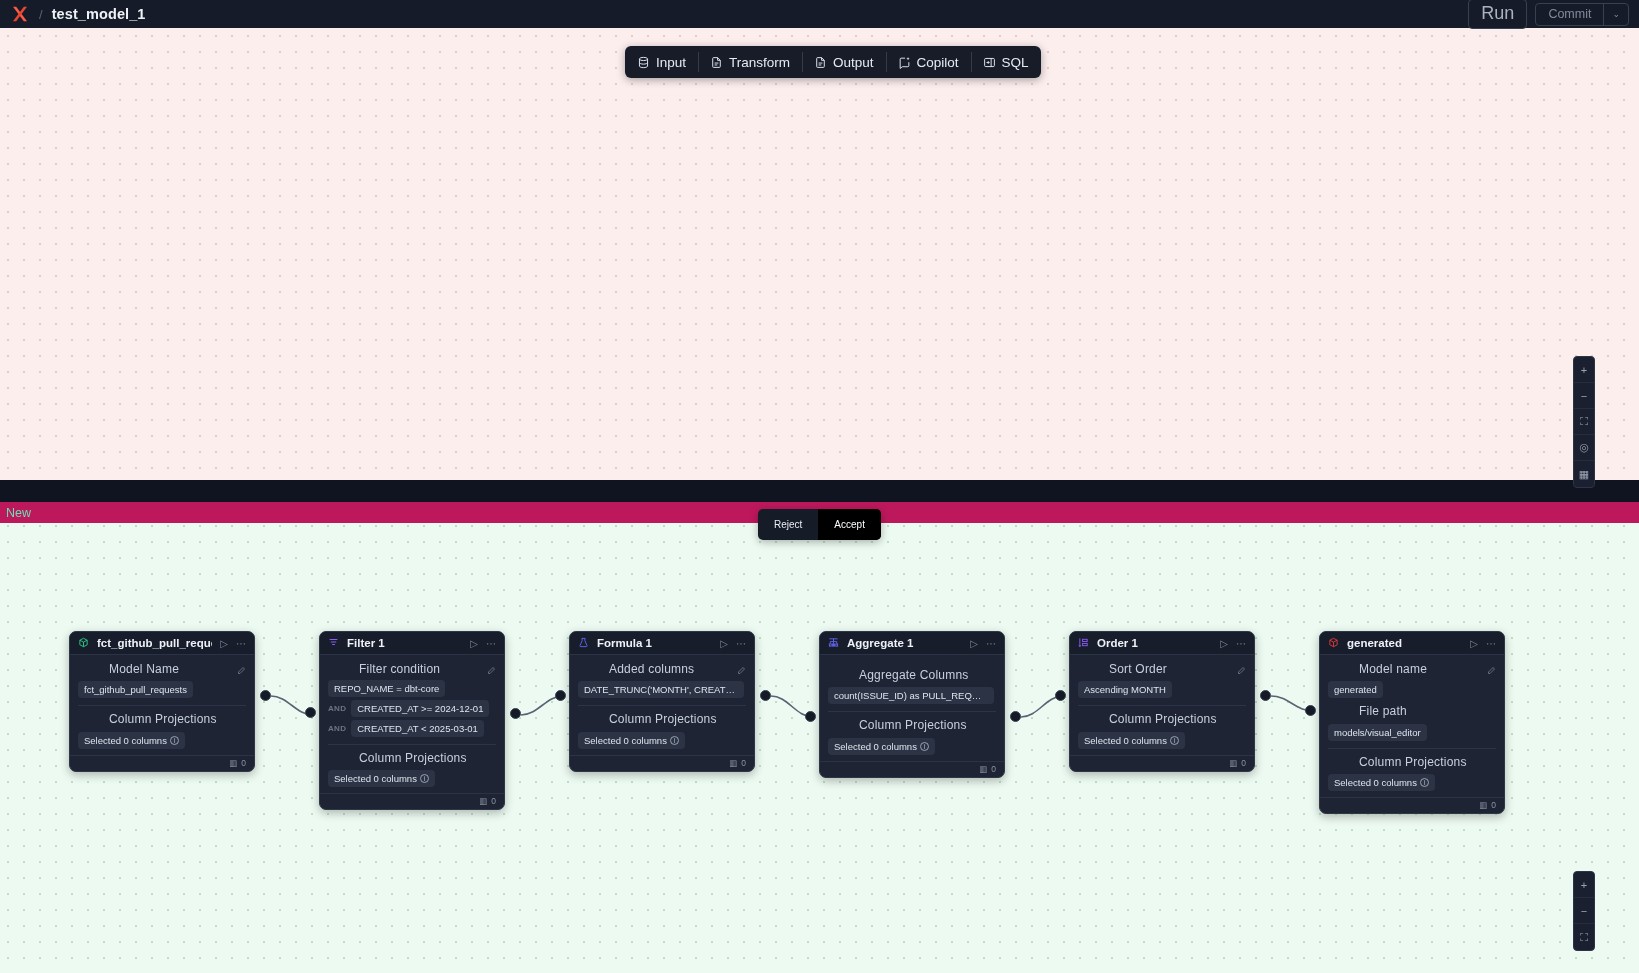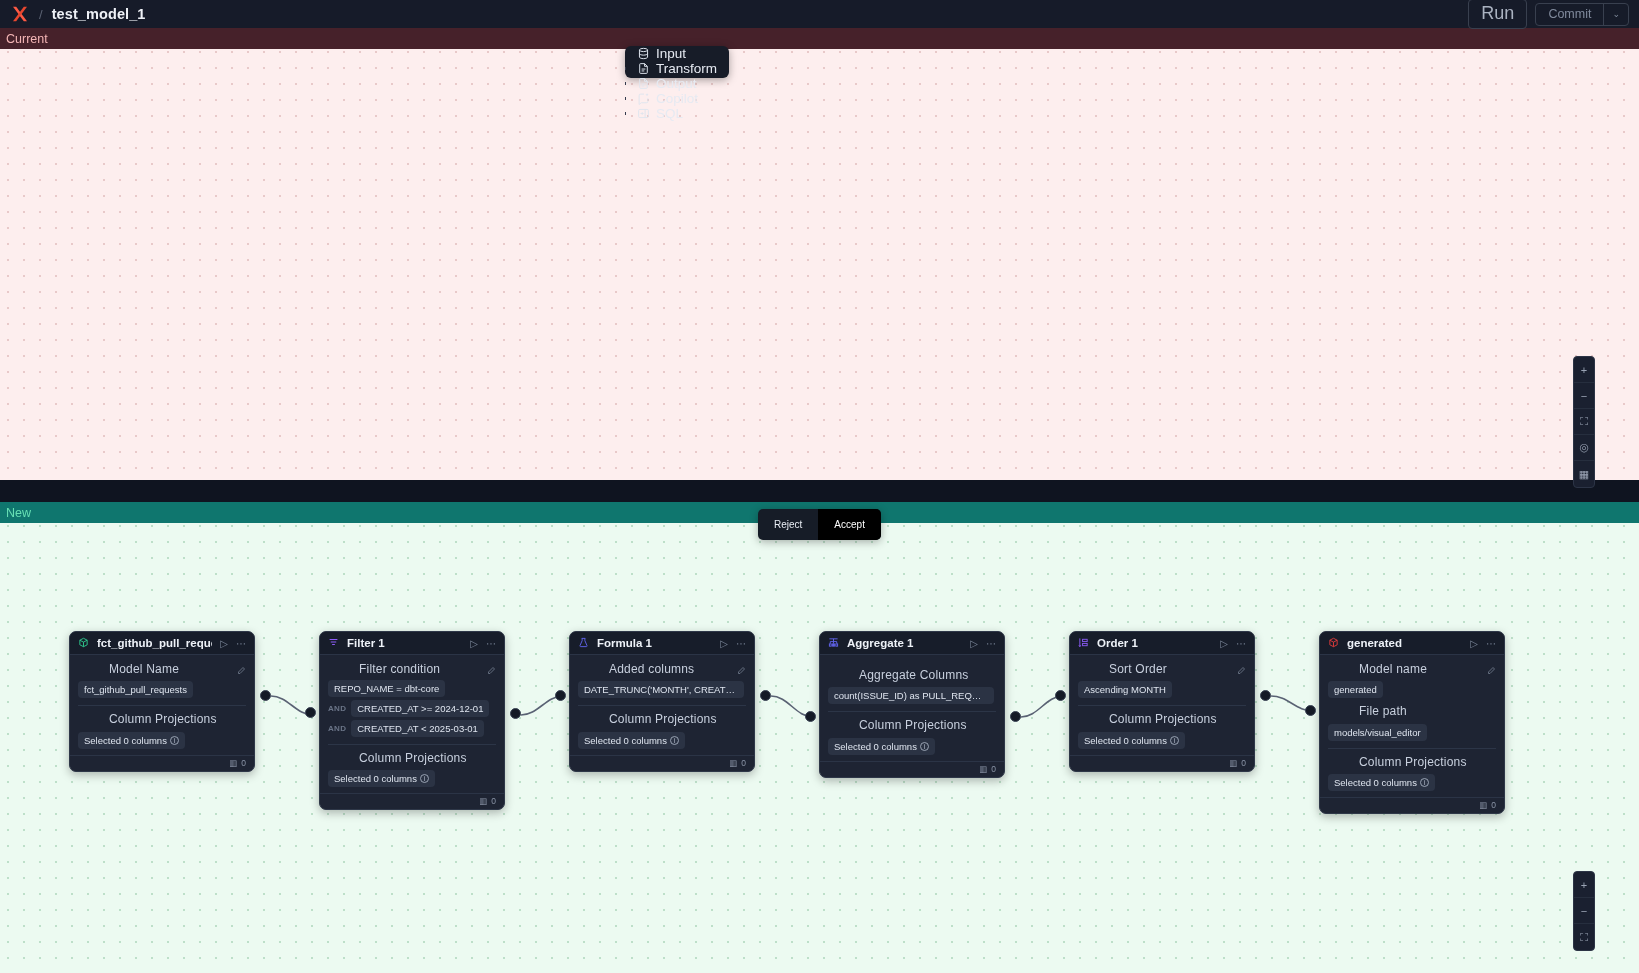--- a/index.html
+++ b/index.html
@@ -49,29 +49,29 @@
   
   .pane-new {
     position: absolute; left: 0; top: 502px; width: 1639px; height: 471px;
     background: #ecfaf1;
     background-image: radial-gradient(#bddfc9 1px, transparent 1px);
     background-size: 16px 16px;
     overflow: hidden;
   }
   .pane-label-new {
     position: absolute; left: 0; top: 502px; width: 1639px; height: 21px;
-    background: #0f766e; color: #67e0b4; font-size: 12.5px;
+    background: #be185d; color: #67e0b4; font-size: 12.5px;
     display: flex; align-items: center; padding-left: 6px; z-index: 20;
   }
 
   
   .mode-toolbar {
     position: absolute; left: 625px; top: 46px; height: 32px;
     background: #171c28; border-radius: 6px; display: flex; align-items: stretch;
-    z-index: 40; box-shadow: 0 2px 8px rgba(0,0,0,.35); flex-direction: column;
+    z-index: 40; box-shadow: 0 2px 8px rgba(0,0,0,.35);
   }
   .mode-item {
     display: flex; align-items: center; gap: 6px;
     padding: 0 12px; color: #e6eaf2; font-size: 13.5px; position: relative;
   }
   .mode-item + .mode-item.sep::before {
     content: ""; position: absolute; left: 0; top: 6px; bottom: 6px;
     width: 1px; background: #343b4c;
   }
   .mode-item svg { display: block; }
@@ -159,21 +159,20 @@
     <div class="topbar-right">
       <button class="btn-outline">Run</button>
       <div class="commit-group">
         <div class="commit-main">Commit</div>
         <div class="commit-caret">⌄</div>
       </div>
     </div>
   </div>
 
   <div class="pane-current"></div>
-  <div class="pane-label-current">Current</div>
 
   <div class="mode-toolbar">
     <div class="mode-item">
       <span>
         <svg width="13" height="13" viewBox="0 0 24 24" fill="none" stroke="#dfe5ef" stroke-width="1.8">
           <ellipse cx="12" cy="5.5" rx="7.5" ry="3"></ellipse>
             <path d="M4.5 5.5v13c0 1.7 3.4 3 7.5 3s7.5-1.3 7.5-3v-13"></path>
           <path d="M4.5 12c0 1.7 3.4 3 7.5 3s7.5-1.3 7.5-3"></path>
         </svg>
       </span>

